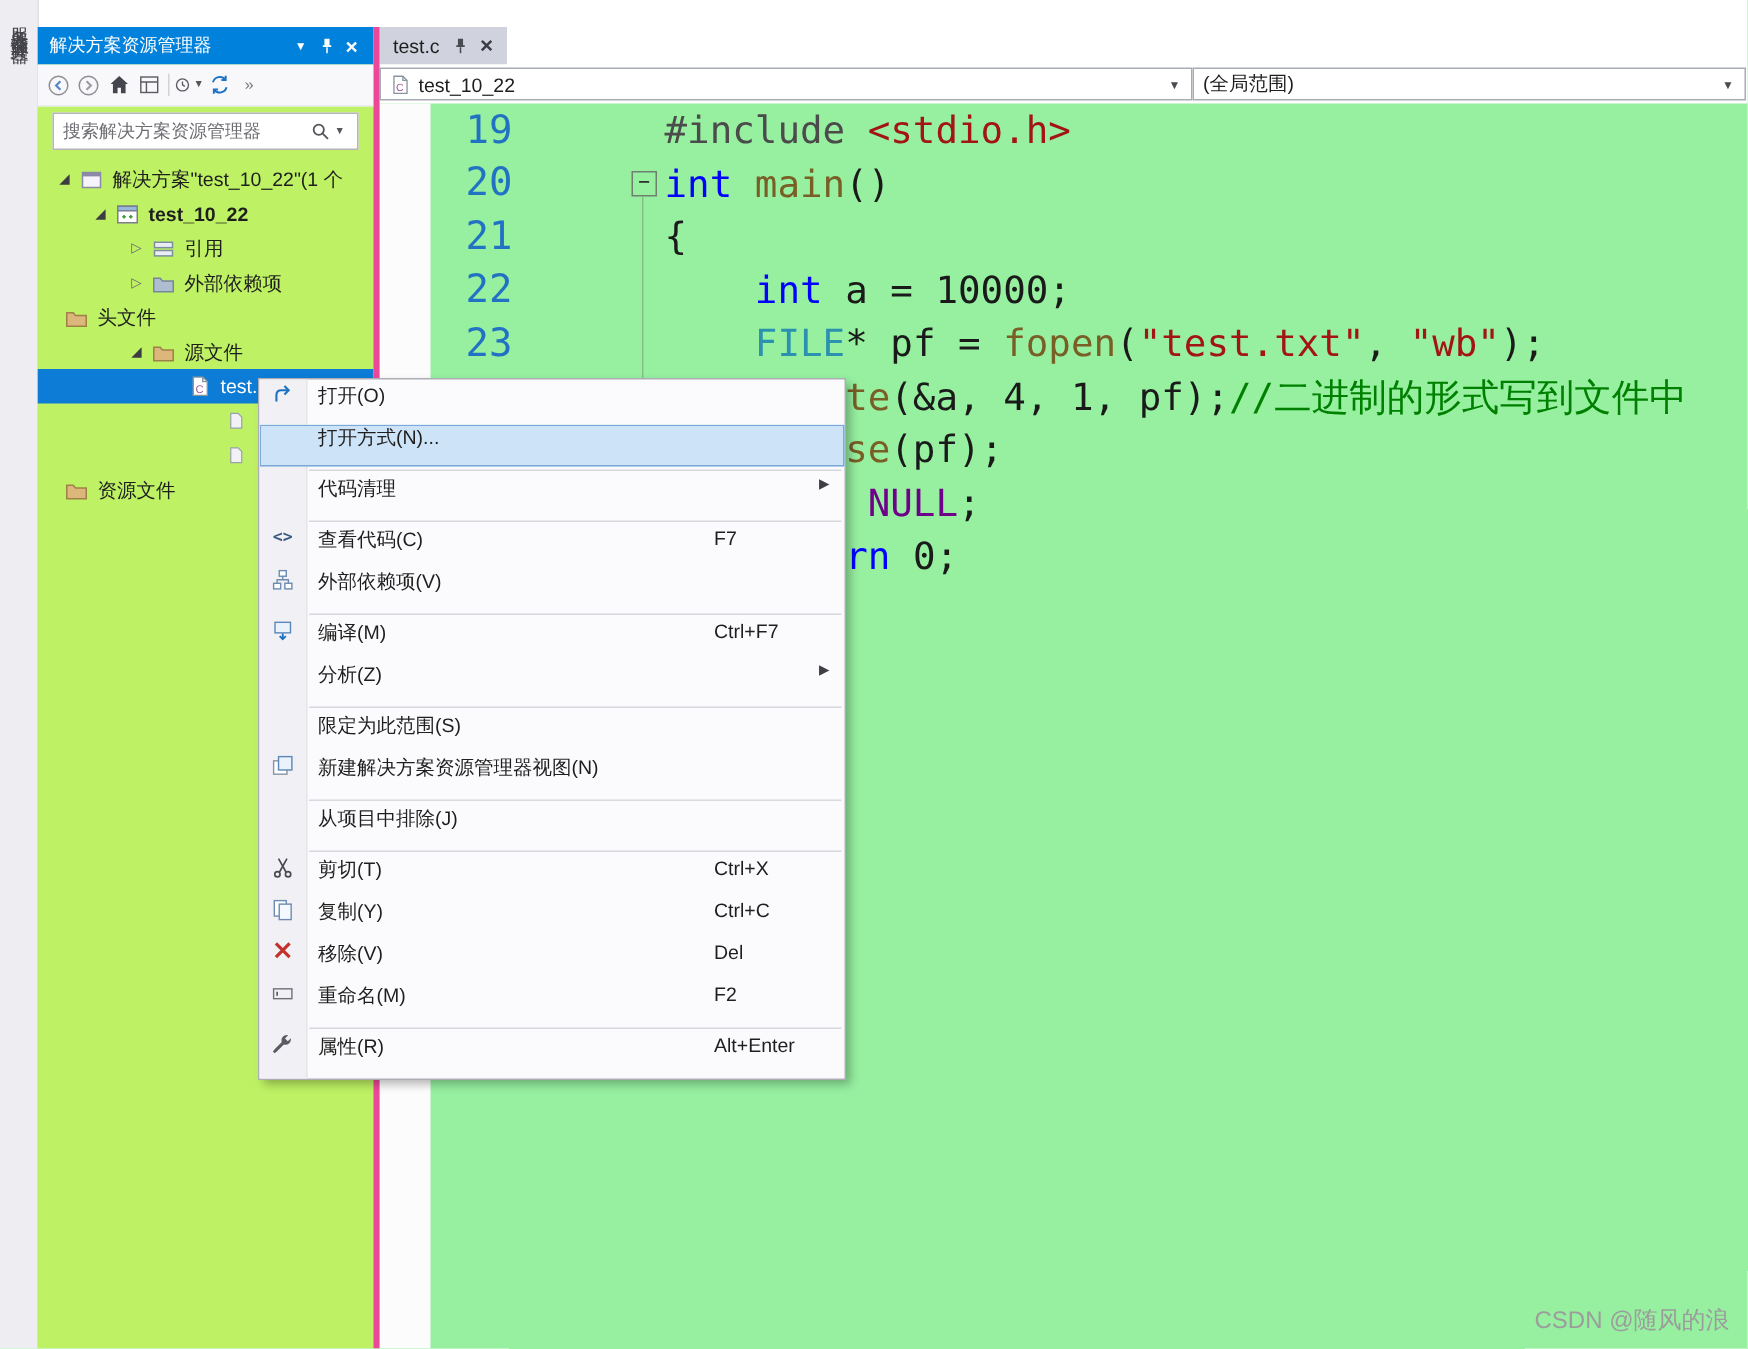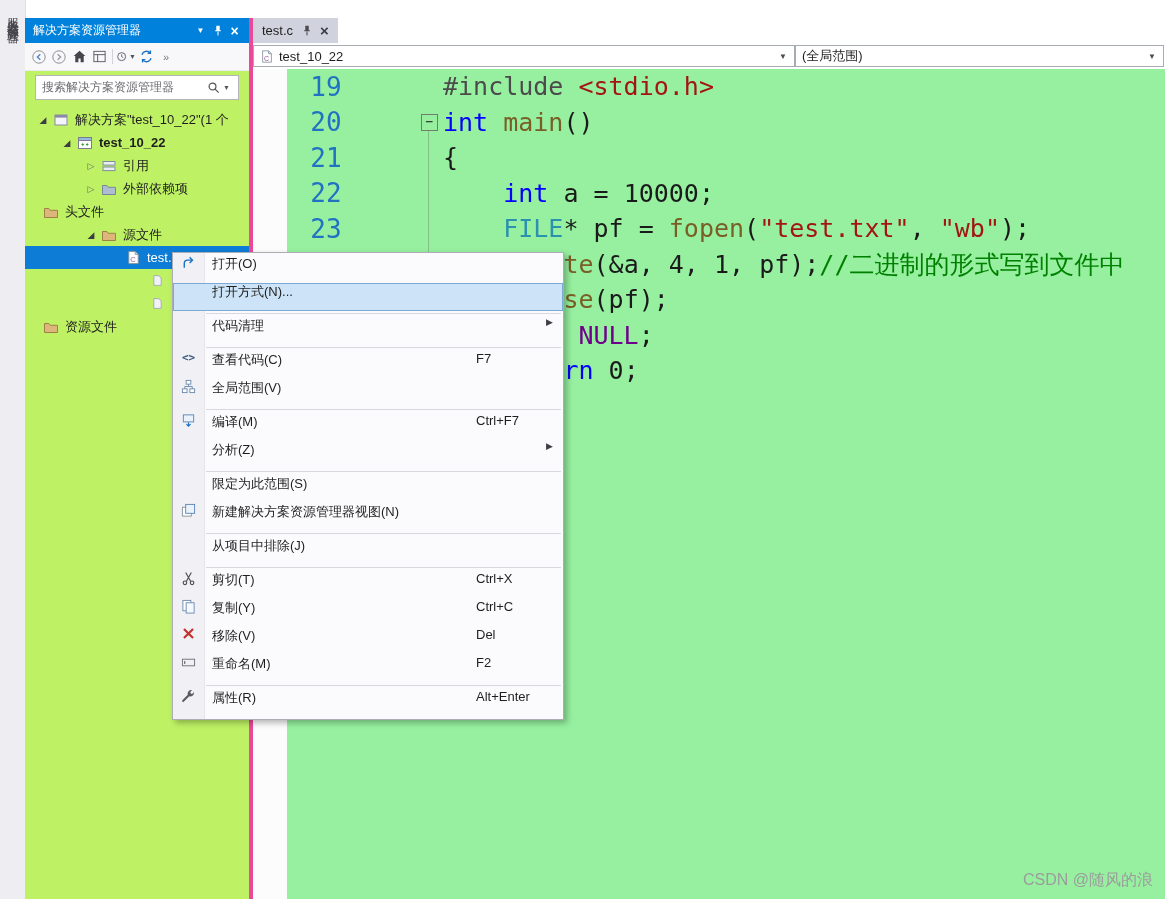--- a/index.html
+++ b/index.html
@@ -361,21 +361,21 @@
     </div>
     <div class="mi">
       <span class="ic icon">
         <svg width="15" height="15" viewBox="0 0 16 16" fill="#fff" stroke="#6e8cb0">
           <rect x="5.5" y="1.5" width="5" height="4"></rect>
           <rect x="1.5" y="10.5" width="5" height="4"></rect>
           <rect x="9.5" y="10.5" width="5" height="4"></rect>
           <path d="M8 5.5v2.5M4 10.5V8h8v2.5" fill="none"></path>
         </svg>
       </span>
-      <span class="ml">全局范围(V)</span>
+      <span class="ml">外部依赖项(V)</span>
     </div>
     <div class="msep"></div>
     <div class="mi">
       <span class="ic icon">
         <svg width="15" height="15" viewBox="0 0 16 16">
           <rect x="2.5" y="2" width="11" height="7.5" fill="#eaf2fb" stroke="#5c87b8"></rect>
           <path d="M8 10v4M5.8 11.8L8 14l2.2-2.2" fill="none" stroke="#1c72c2" stroke-width="1.3"></path>
         </svg>
       </span>
       <span class="ml">编译(M)</span>

